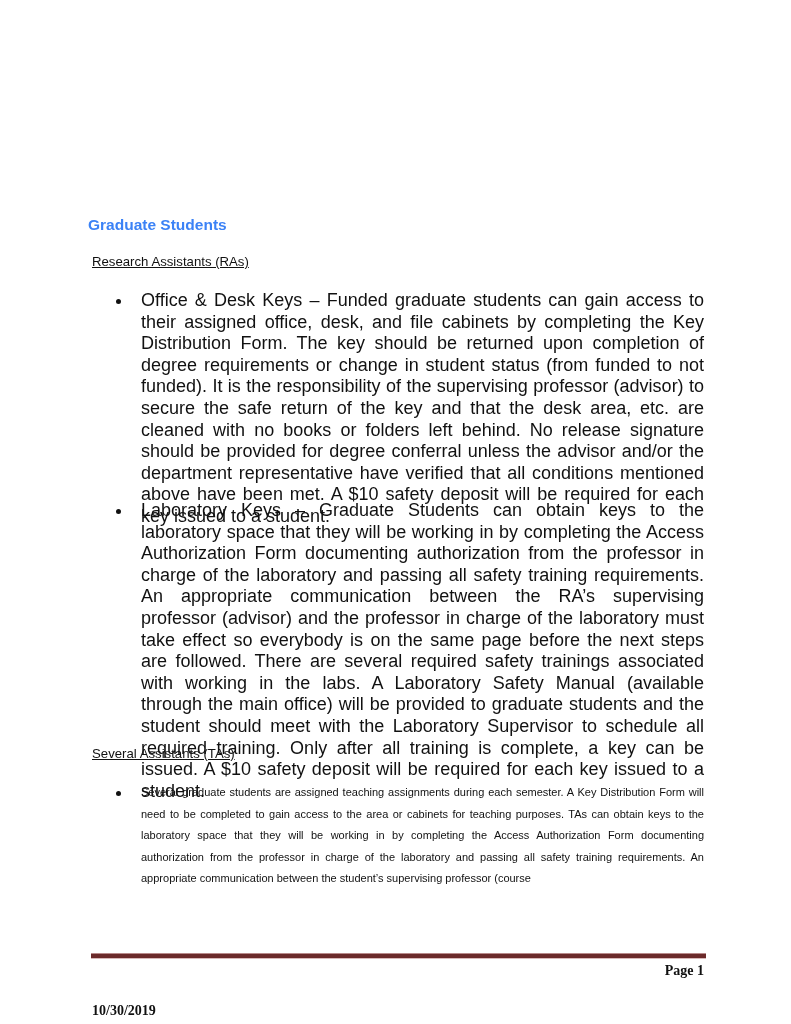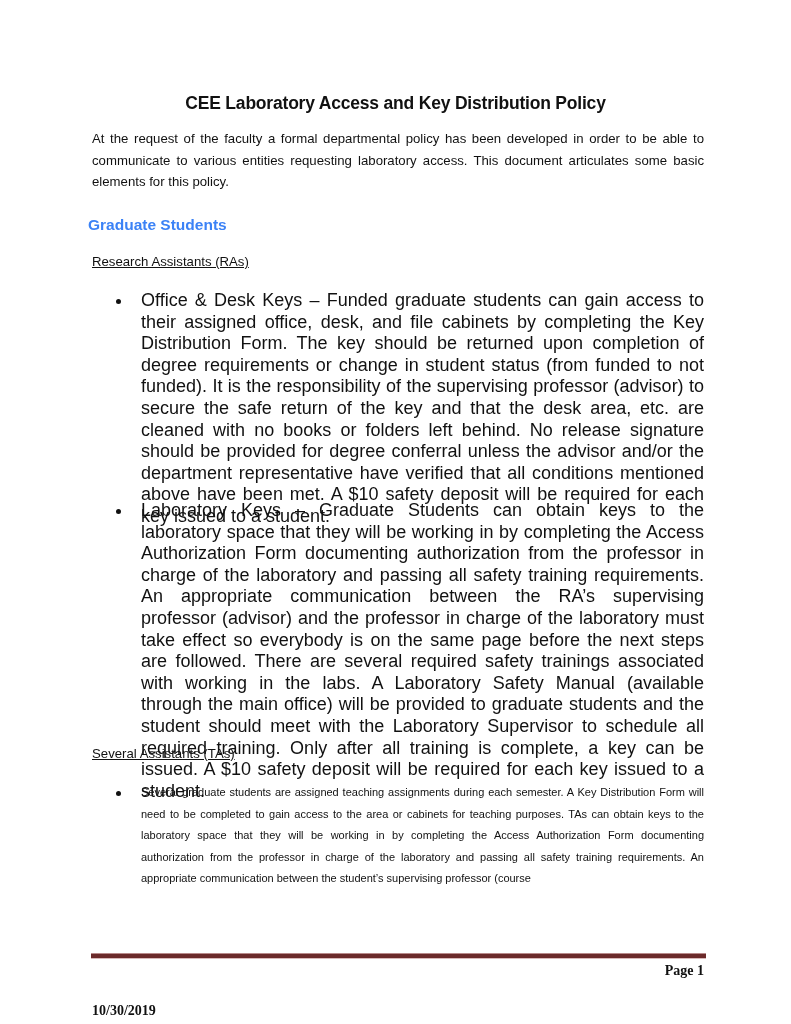--- a/index.html
+++ b/index.html
@@ -114,23 +114,21 @@
       font-size: 14px;
       color: #111;
       text-align: right;
     }
   </style>
 </head>
 <body>
 
 <div class="page">
 
-  <div class="title">CEE Laboratory Access and Key Distribution Policy</div>
 
-  <div class="para intro">At the request of the faculty a formal departmental policy has been developed in order to be able to communicate to various entities requesting laboratory access. This document articulates some basic elements for this policy.</div>
 
   <div class="h2">Graduate Students</div>
 
   <div class="h3 ra">Research Assistants (RAs)</div>
 
   <div class="bullet b1">
     <span class="dot"></span>
     <div class="text">Office &amp; Desk Keys – Funded graduate students can gain access to their assigned office, desk, and file cabinets by completing the Key Distribution Form. The key should be returned upon completion of degree requirements or change in student status (from funded to not funded). It is the responsibility of the supervising professor (advisor) to secure the safe return of the key and that the desk area, etc. are cleaned with no books or folders left behind. No release signature should be provided for degree conferral unless the advisor and/or the department representative have verified that all conditions mentioned above have been met. A $10 safety deposit will be required for each key issued to a student.</div>
   </div>
 

